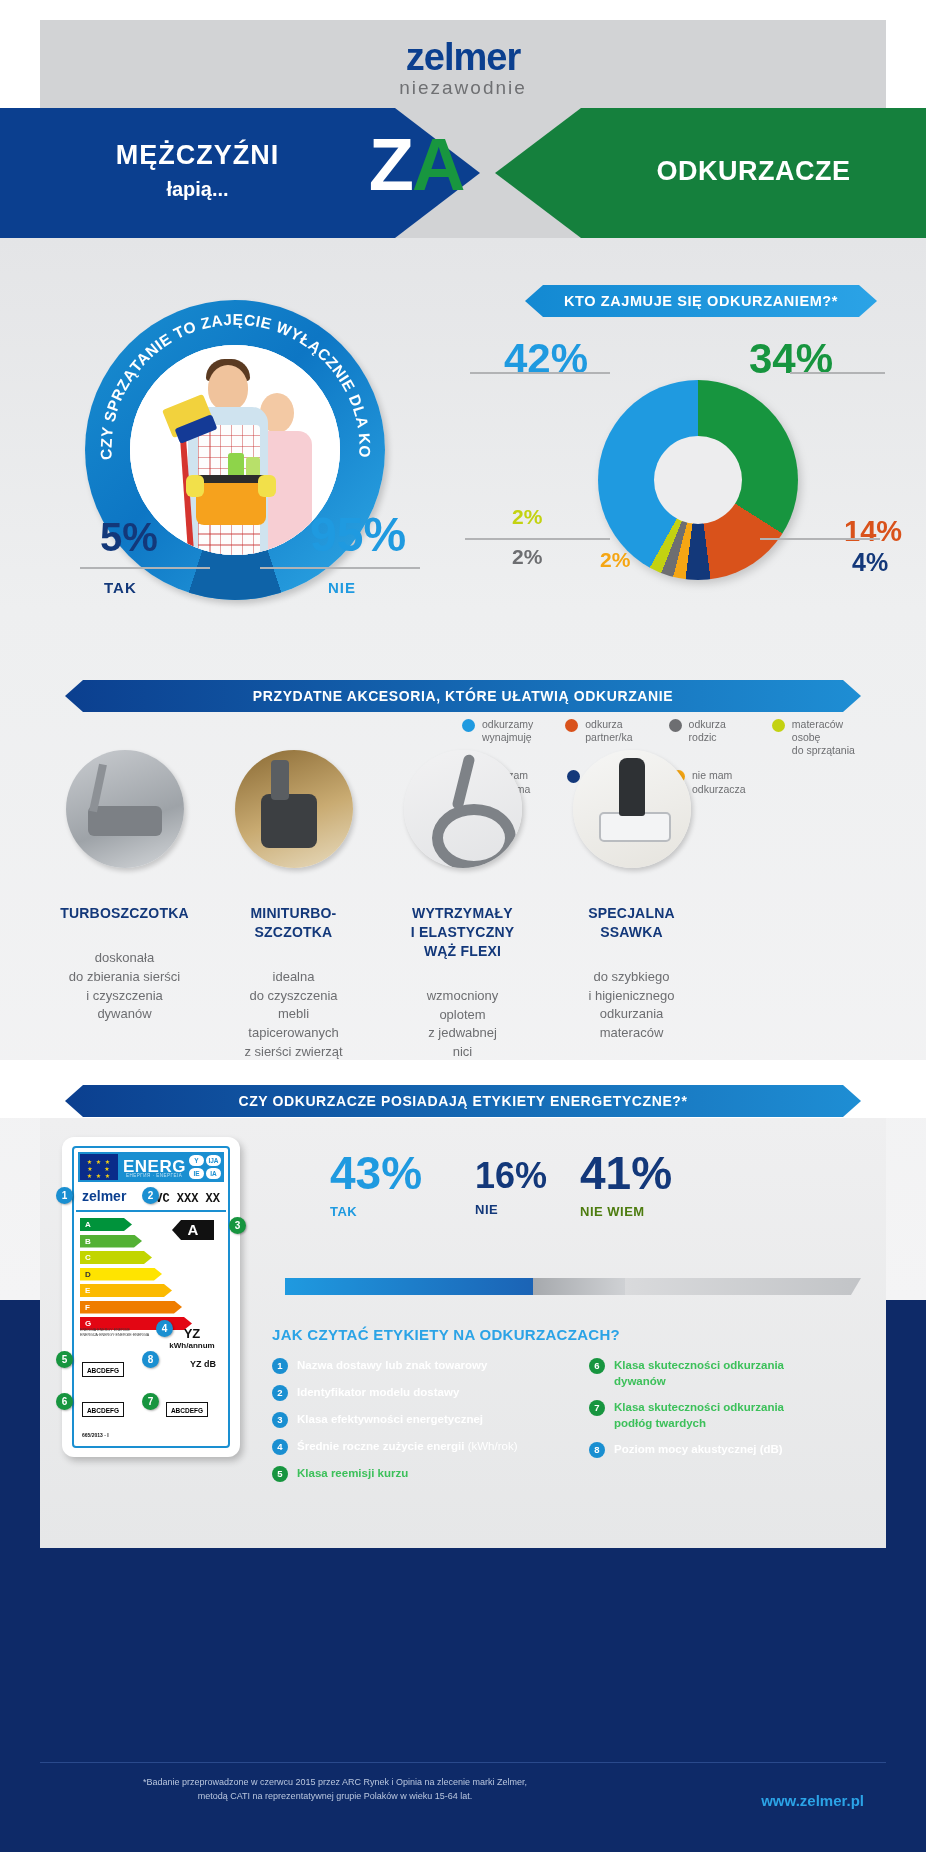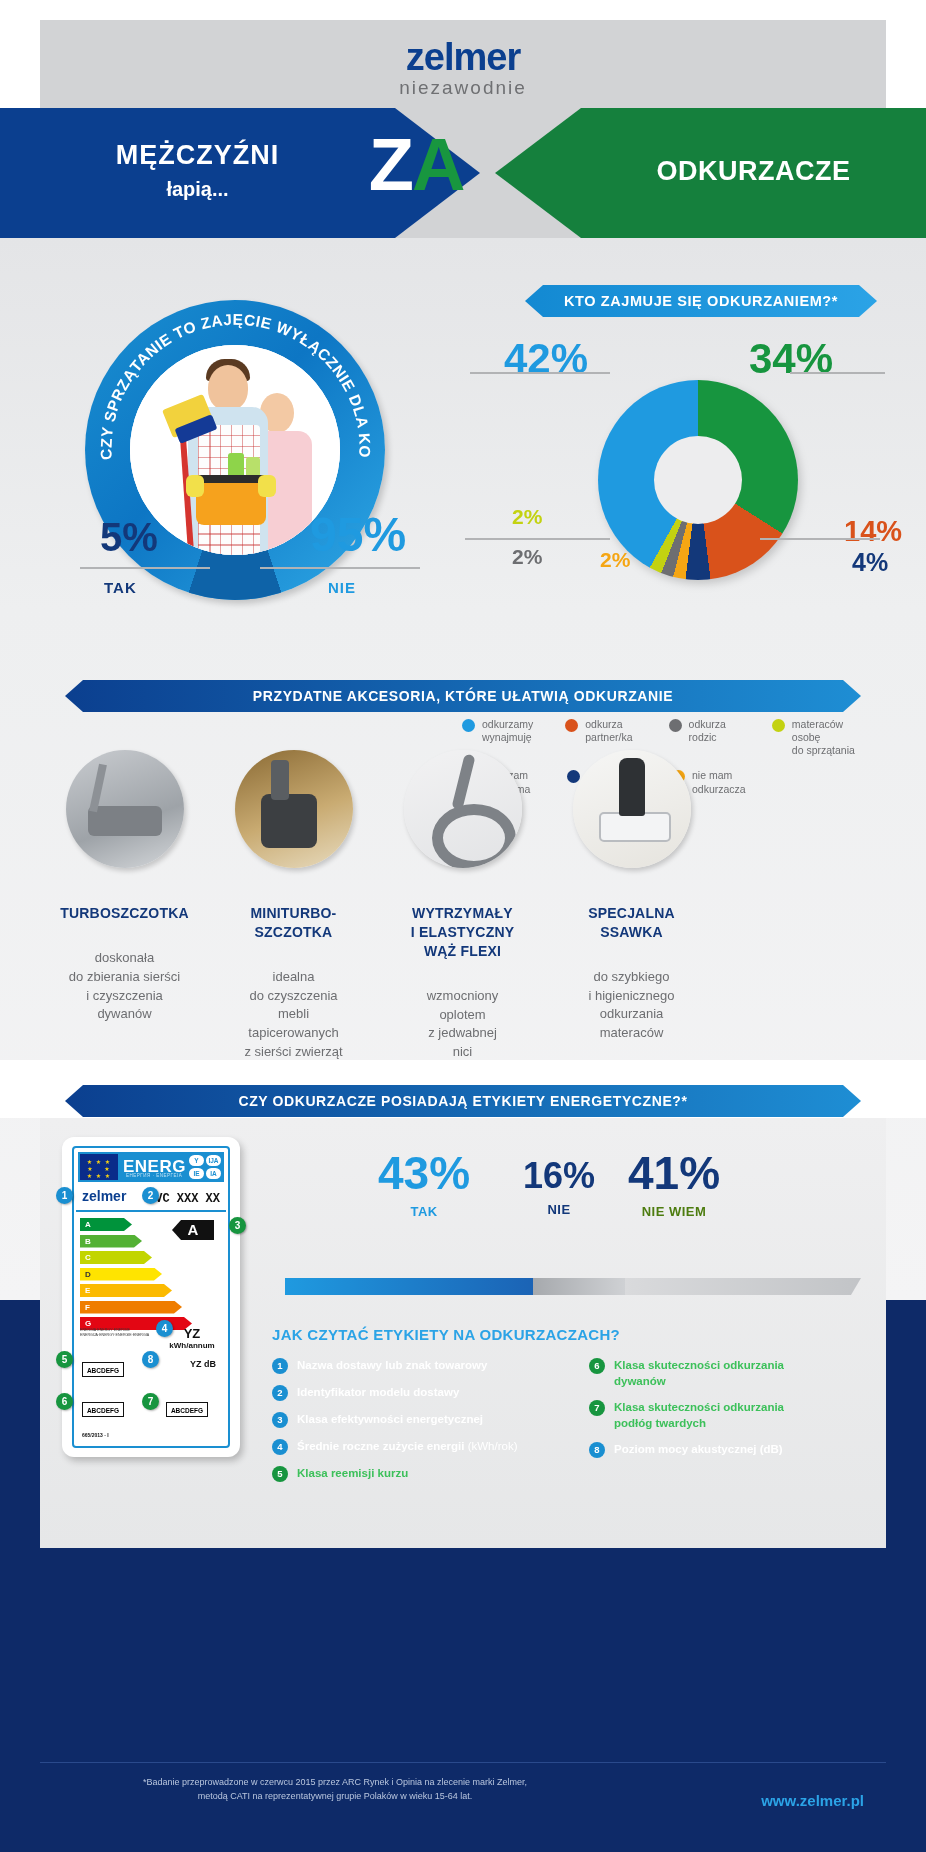--- a/index.html
+++ b/index.html
@@ -230,21 +230,21 @@
   .sm-box { position:absolute; width:42px; height:15px; border:1.2px solid #111; font-size:6.5px; font-weight:bold; text-align:center; line-height:15px; background:#fff; }
   .reg-note { position:absolute; left:8px; bottom:8px; font-size:5px; font-weight:bold; color:#111; }
   .num-pin {
     position:absolute; width:17px; height:17px; border-radius:50%; background:#1a8fd1;
     color:#fff; font-size:10px; font-weight:bold; text-align:center; line-height:17px;
     box-shadow:1px 1px 2px rgba(0,0,0,.3);
   }
   .num-pin.green { background:#17953f; }
 
   .big-stats { position:absolute; left:330px; top:1150px; width:520px; height:130px; }
-  .st { position:absolute; text-align:center;margin-left:48px; }
+  .st { position:absolute; text-align:left; }
   .st .v { font-weight:bold; line-height:1; }
   .st .l { font-weight:bold; font-size:13px; letter-spacing:.5px; margin-top:8px; }
   .st1 { left:0; top:0; } .st1 .v { font-size:46px; color:#1f9ae0; } .st1 .l { color:#1f9ae0; }
   .st2 { left:145px; top:8px; } .st2 .v { font-size:36px; color:#13387a; } .st2 .l { color:#13387a; }
   .st3 { left:250px; top:0; } .st3 .v { font-size:46px; color:#13387a; } .st3 .l { color:#4d7c0f; }
   .statbar { position:absolute; left:285px; top:1278px; width:576px; height:17px; display:flex; }
   .sb1 { width:248px; background:linear-gradient(90deg,#1f9ae0,#1b63b5); }
   .sb2 { width:92px; background:linear-gradient(90deg,#a6a9ad,#cfd1d4); }
   .sb3 { width:236px; background:linear-gradient(90deg,#d9dadc,#c2c4c7);
          clip-path: polygon(0 0, 100% 0, calc(100% - 10px) 100%, 0 100%); }

